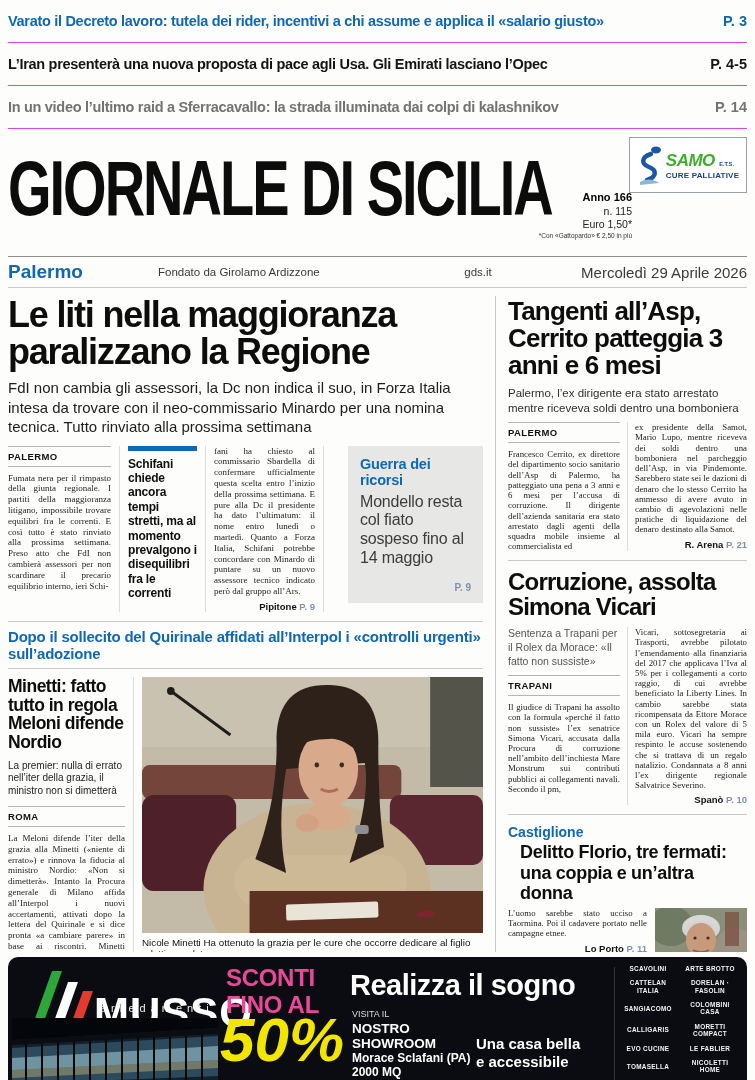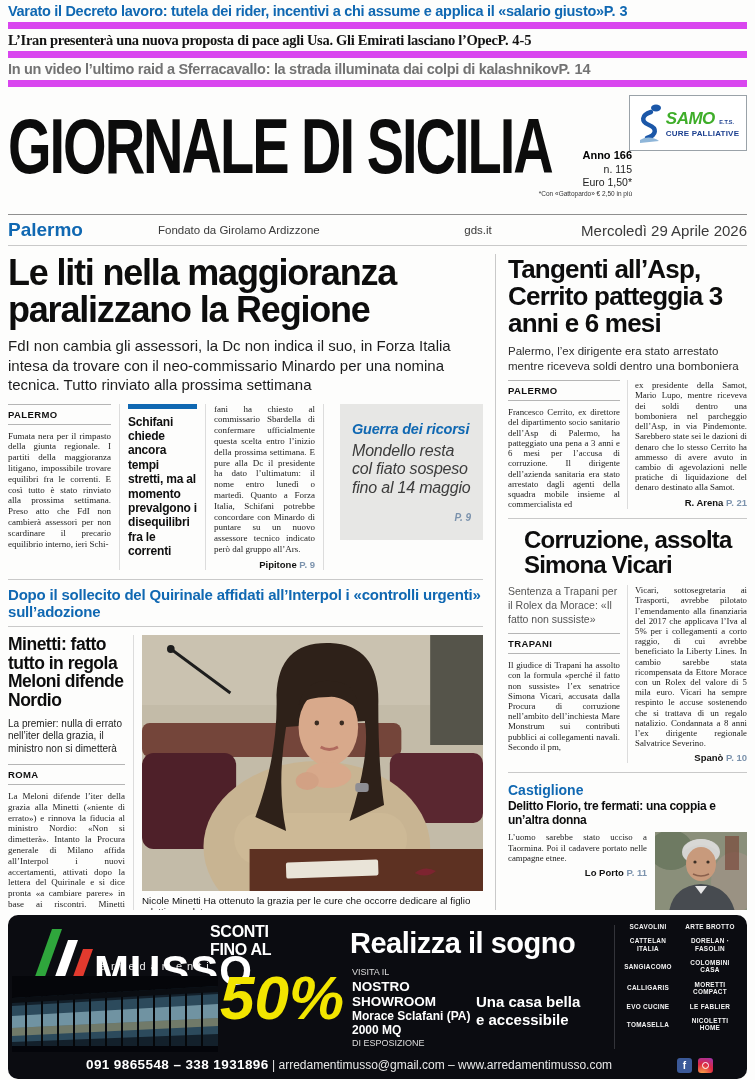--- a/index.html
+++ b/index.html
@@ -1,23 +1,23 @@
 <!DOCTYPE html>
 <html><head>
 <meta charset="utf-8">
 <style>
   * { margin:0; padding:0; box-sizing:border-box; }
   body { background:#fff; font-family:"Liberation Sans", sans-serif; }
   .page { position:relative; width:755px; height:1080px; background:#fdfdfc; overflow:hidden; padding:0 8px; }
 
   
-  .tb-row { display:flex; align-items:center; height:29px; border-bottom:7px solid #d946ef; }
+  .tb-row { display:flex; justify-content:space-between; align-items:center; height:43px; border-bottom:1px solid #d946ef; }
   .tb-text { font-weight:700; font-size:14.5px; letter-spacing:-0.3px; }
   .tb-page { font-weight:700; font-size:14.5px; }
-  .c-blue { color:#1068b2; } .c-black { color:#141414;font-family:Liberation Serif, serif; } .c-gray { color:#737373; }
+  .c-blue { color:#1068b2; } .c-black { color:#141414; } .c-gray { color:#737373; }
 
   
   .masthead { position:relative; height:127px; }
   .mast-title { position:absolute; left:0; top:14px; font-weight:700; font-size:56px; letter-spacing:-2px; color:#0c0c0c; transform:scale(1.0,1.38); transform-origin:top left; white-space:nowrap; }
   .samo-box { position:absolute; right:0; top:8px; width:118px; height:56px; border:1px solid #9aa2a8; background:#fff; display:flex; align-items:center; justify-content:center; gap:3px; }
   .samo-name { color:#3fae2a; font-weight:700; font-style:italic; font-size:17px; letter-spacing:-0.5px; }
   .samo-ets { color:#1b3f8f; font-weight:700; font-size:5.5px; }
   .samo-tag { color:#1b3f8f; font-weight:700; font-size:8px; letter-spacing:0.2px; }
   .issue { position:absolute; right:115px; top:62px; text-align:right; line-height:1.25; }
   .issue .anno { font-weight:700; font-size:11px; }
@@ -36,21 +36,21 @@
   .col-left { flex:1; padding-right:12px; }
   .col-right { width:252px; border-left:1px solid #c9c9c9; padding-left:12px; }
 
   .lead-headline { font-weight:700; font-size:36px; line-height:1.03; letter-spacing:-1.2px; color:#0d0d0d; margin-bottom:8px; }
   .lead-subhead { font-size:15px; line-height:1.3; color:#1d1d1d; margin-bottom:9px; }
 
   .story-row { display:flex; }
   .scol1 { width:112px; padding-right:8px; border-right:1px solid #dcdcdc; }
   .squote { width:86px; padding:0 8px; border-right:1px solid #dcdcdc; }
   .scol3 { width:118px; padding:0 8px; border-right:1px solid #dcdcdc; }
-  .graybox { flex:1; margin-left:16px; background:#e7e7e5; padding:17px 12px; align-self:flex-start;font-style:italic; }
+  .graybox { flex:1; margin-left:24px; background:#e7e7e5; padding:10px 12px; align-self:flex-start; }
 
   .kicker { font-weight:700; font-size:9.5px; letter-spacing:0.4px; color:#101010; border-top:1px solid #b5b5b5; border-bottom:1px solid #b5b5b5; padding:4px 0; margin-bottom:6px; }
   .stext { font-family:"Liberation Serif", serif; font-size:9px; line-height:1.2; text-align:justify; color:#1b1b1b; }
   .byline { text-align:right; font-size:9.5px; font-weight:700; margin-top:4px; color:#111; }
   .by-page { color:#7c93ad; }
 
   .quote-bar { height:5px; background:#1068b2; margin-bottom:6px; }
   .quote-text { font-weight:700; font-size:12px; line-height:1.2; letter-spacing:-0.2px; color:#0e0e0e; }
 
   .gb-kicker { color:#1068b2; font-weight:700; font-size:14.5px; letter-spacing:-0.2px; margin-bottom:5px; }
@@ -62,43 +62,43 @@
   .minetti-row { display:flex; }
   .m-left { width:126px; padding-right:8px; border-right:1px solid #dcdcdc; }
   .m-headline { font-weight:700; font-size:17.5px; line-height:1.07; letter-spacing:-0.5px; margin-bottom:8px; color:#0d0d0d; }
   .m-sub { font-size:10px; line-height:1.28; color:#222; margin-bottom:8px; }
   .m-photo { flex:1; padding-left:8px; }
   .m-photo svg { width:100%; height:256px; display:block; }
   .caption { margin-top:4px; font-size:9.8px; color:#111; padding-bottom:6px; border-bottom:1px solid #c9c9c9; }
   .cap-name { font-weight:400; }
 
   .r-headline { font-weight:700; font-size:26px; line-height:1.04; letter-spacing:-0.8px; color:#0d0d0d; margin:2px 0 7px; }
-  .r-headline.v { font-size:24px;margin-left:16px; }
+  .r-headline.v { font-size:24px; }
   .r-sub { font-size:11.5px; line-height:1.27; color:#2e2e2e; margin-bottom:7px; }
   .r-cols { display:flex; }
   .rcol1 { flex:1; padding-right:7px; border-right:1px solid #dcdcdc; }
   .rcol2 { flex:1; padding-left:7px; }
   .rtext { font-family:"Liberation Serif", serif; font-size:8.8px; line-height:1.16; text-align:justify; color:#1b1b1b; }
   .v-sub { font-size:10.5px; line-height:1.3; color:#555; margin-bottom:7px; }
   .rule { border:none; border-top:1px solid #c9c9c9; margin:9px 0; }
 
   .f-kicker { color:#1068b2; font-weight:700; font-size:14px; margin-bottom:2px; }
-  .f-headline { font-weight:700; font-size:12px; line-height:1.12; letter-spacing:-0.3px; margin-bottom:5px; color:#0d0d0d; }
+  .f-headline { font-weight:700; font-size:18px; line-height:1.12; letter-spacing:-0.3px; margin-bottom:5px; color:#0d0d0d;margin-left:12px; }
   .f-row { display:flex; }
   .f-text { flex:1; padding-right:8px; }
   .f-photo { width:92px; }
   .f-photo svg { width:92px; height:80px; display:block; }
 
   
   .ad { position:relative; height:164px; margin-top:5px; background:#0b0c11; border-radius:10px; overflow:hidden; color:#fff; }
   .ad-stripes { position:absolute; left:14px; top:10px; }
   .ad-brandword { position:absolute; left:92px; top:18px; font-size:11px; letter-spacing:5px; color:#f0f0f0;margin-top:27px; }
   .ad-musso { position:absolute; left:86px; top:32px; font-weight:700; font-size:42px; letter-spacing:1px; color:#fff; }
   .ad-building { position:absolute; left:4px; bottom:27px; }
-  .ad-sconti { position:absolute; left:202px; top:8px; color:#ffffff; font-weight:700; font-size:16px; line-height:1.12; letter-spacing:-0.3px; }
+  .ad-sconti { position:absolute; left:218px; top:8px; color:#ec4899; font-weight:700; font-size:24px; line-height:1.12; letter-spacing:-0.3px; }
   .ad-50 { position:absolute; left:212px; top:52px; color:#f2e500; font-weight:700; font-style:italic; font-size:62px; line-height:1; }
   .ad-slogan { position:absolute; left:342px; top:12px; font-weight:700; font-size:29px; letter-spacing:-0.5px; }
   .ad-visit { position:absolute; left:344px; top:52px; font-size:9px; line-height:1.3; color:#ddd; }
   .ad-visit .b { display:block; font-weight:700; color:#fff; font-size:13.5px; line-height:1.12; }
   .ad-visit .m { display:block; font-weight:700; color:#fff; font-size:12px; line-height:1.2; }
   .ad-tag { position:absolute; left:468px; top:78px; font-weight:700; font-size:15px; line-height:1.18; }
   .ad-divider { position:absolute; right:132px; top:10px; bottom:30px; width:1px; background:#33343a; }
   .ad-brands { position:absolute; right:8px; top:8px; width:120px; display:grid; grid-template-columns:1fr 1fr; gap:7px 4px; text-align:center; align-items:center; }
   .ad-brand { font-weight:700; font-size:6.4px; line-height:1.15; color:#f4f4f4; letter-spacing:0.3px; text-transform:uppercase; }
   .ad-social { position:absolute; right:34px; bottom:6px; display:flex; gap:6px; }

